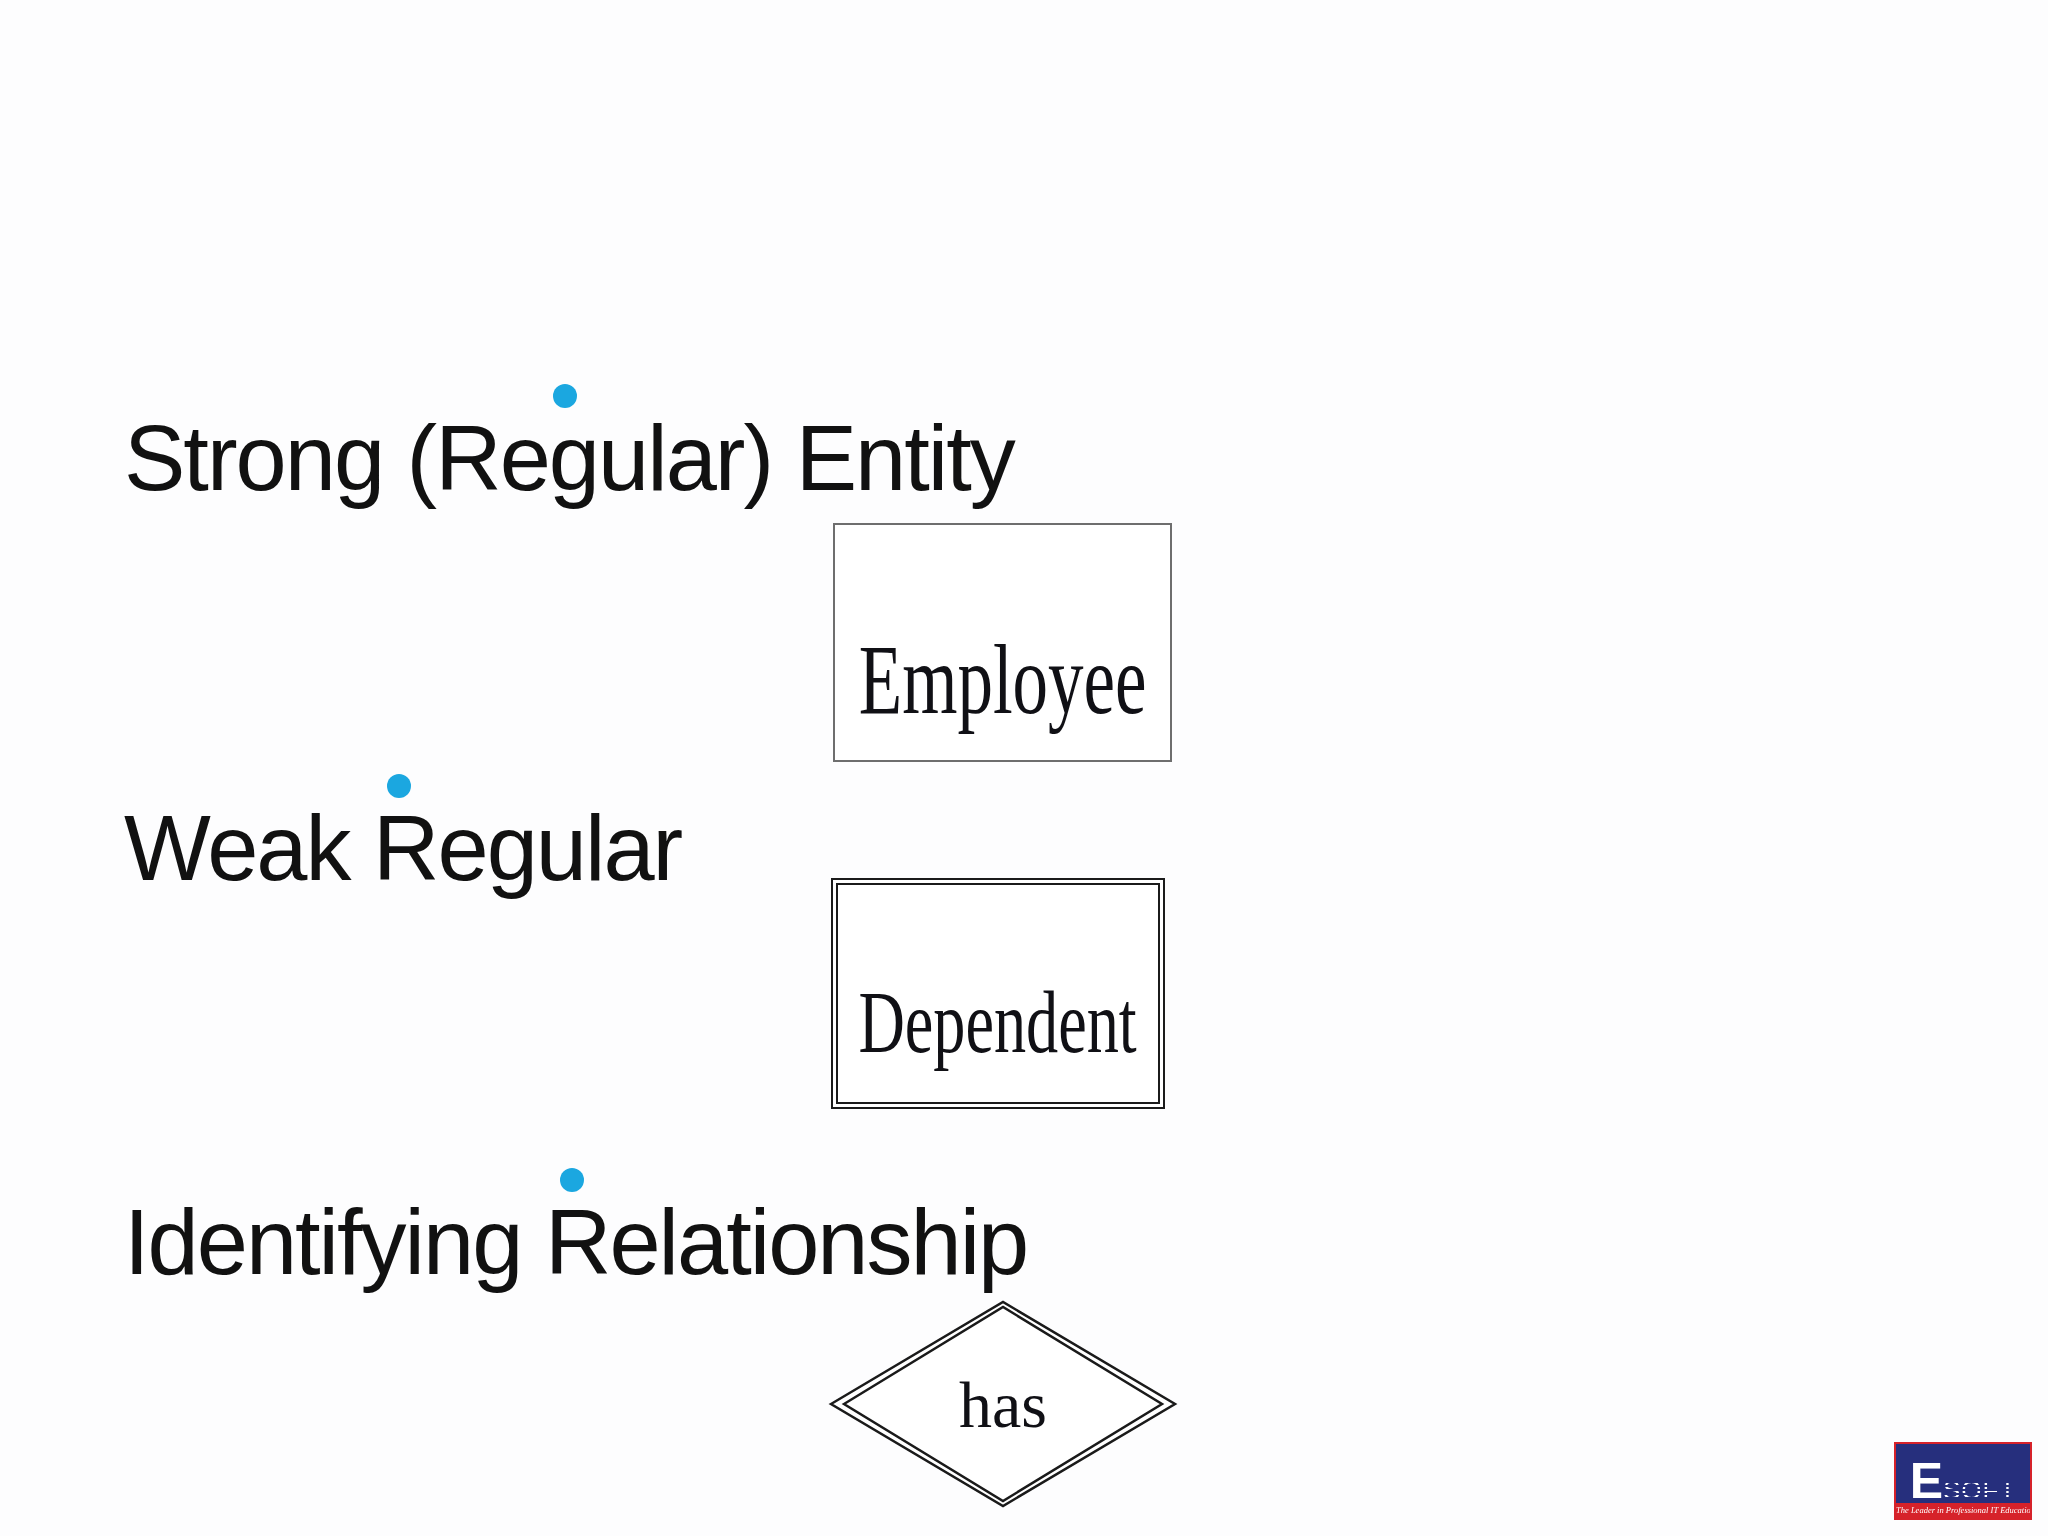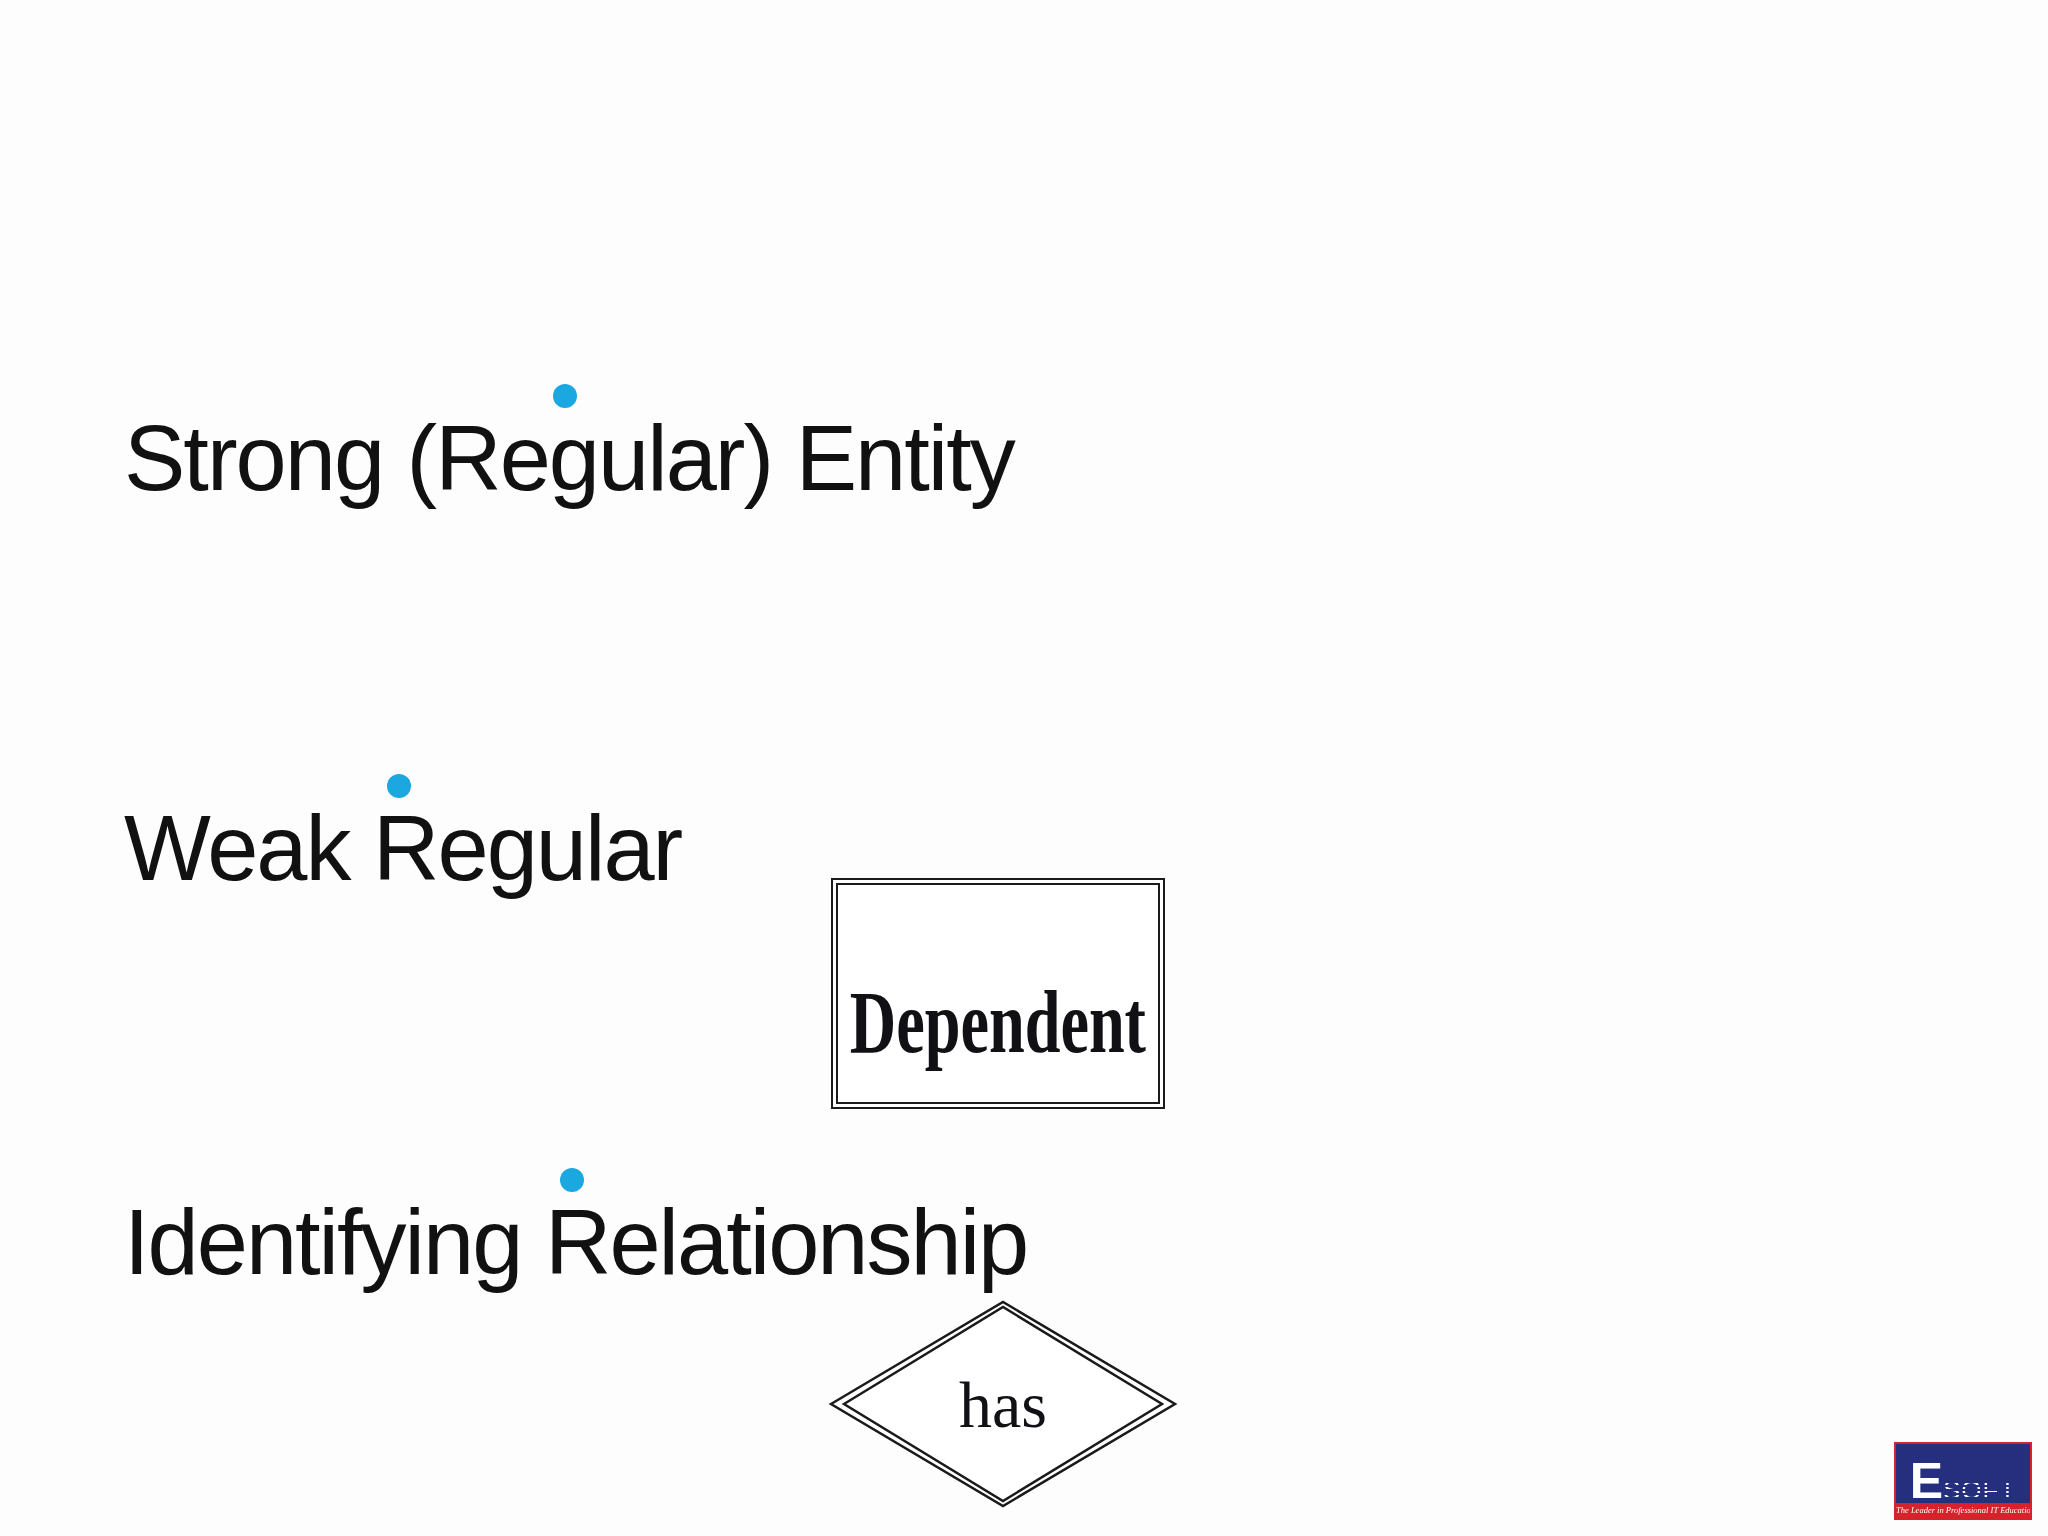--- a/index.html
+++ b/index.html
@@ -45,21 +45,20 @@
     position:absolute;background:#ffffff;
     display:flex;align-items:center;justify-content:center;
   }
   .strong-box{
     left:833px;top:523px;width:335px;height:235px;
     border:2px solid #6e6e6e;
   }
   .weak-box{
     left:831px;top:878px;width:330px;height:227px;
     border:2px solid #1b1b1b;
-    font-weight:bold;
   }
   .weak-box-inner{
     position:absolute;inset:3px;border:2px solid #1b1b1b;
     pointer-events:none;
   }
   .shape-label{
     font-family:"Liberation Serif",serif;color:#101015;
     white-space:nowrap;position:relative;z-index:2;
   }
   .strong-label{
@@ -117,20 +116,23 @@
 <body>
 
 <div class="slide">
 
 
   <div class="bullet-row row-1">
     <span class="bullet-dot"></span>
     <span class="bullet-label">Strong (Regular) Entity</span>
   </div>
 
+  <div class="entity-box strong-box">
+    <span class="shape-label strong-label">Employee</span>
+  </div>
 
   <div class="bullet-row row-2">
     <span class="bullet-dot"></span>
     <span class="bullet-label">Weak Regular</span>
   </div>
 
   <div class="entity-box weak-box">
     <span class="weak-box-inner"></span>
     <span class="shape-label weak-label">Dependent</span>
   </div>

